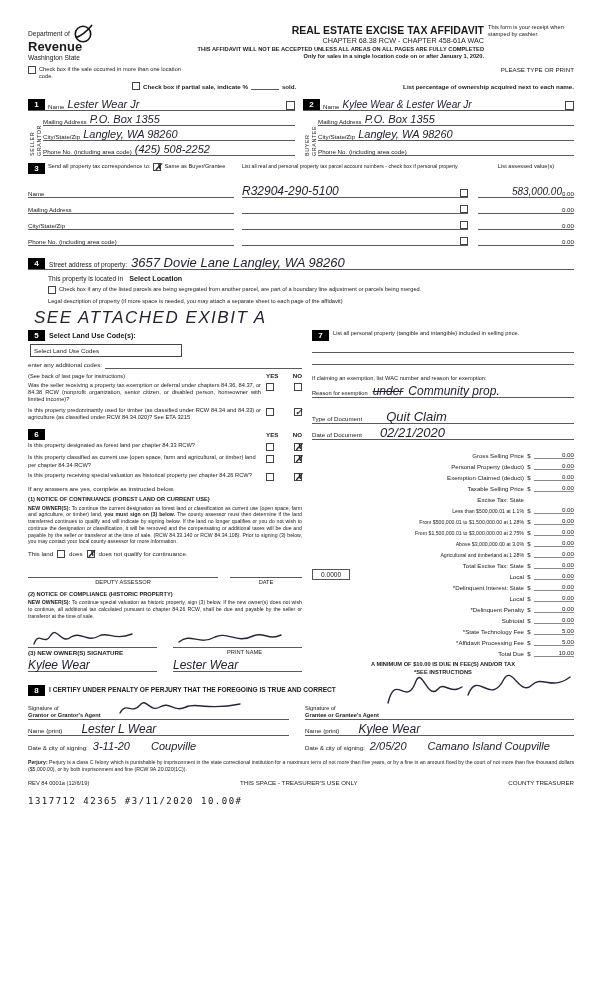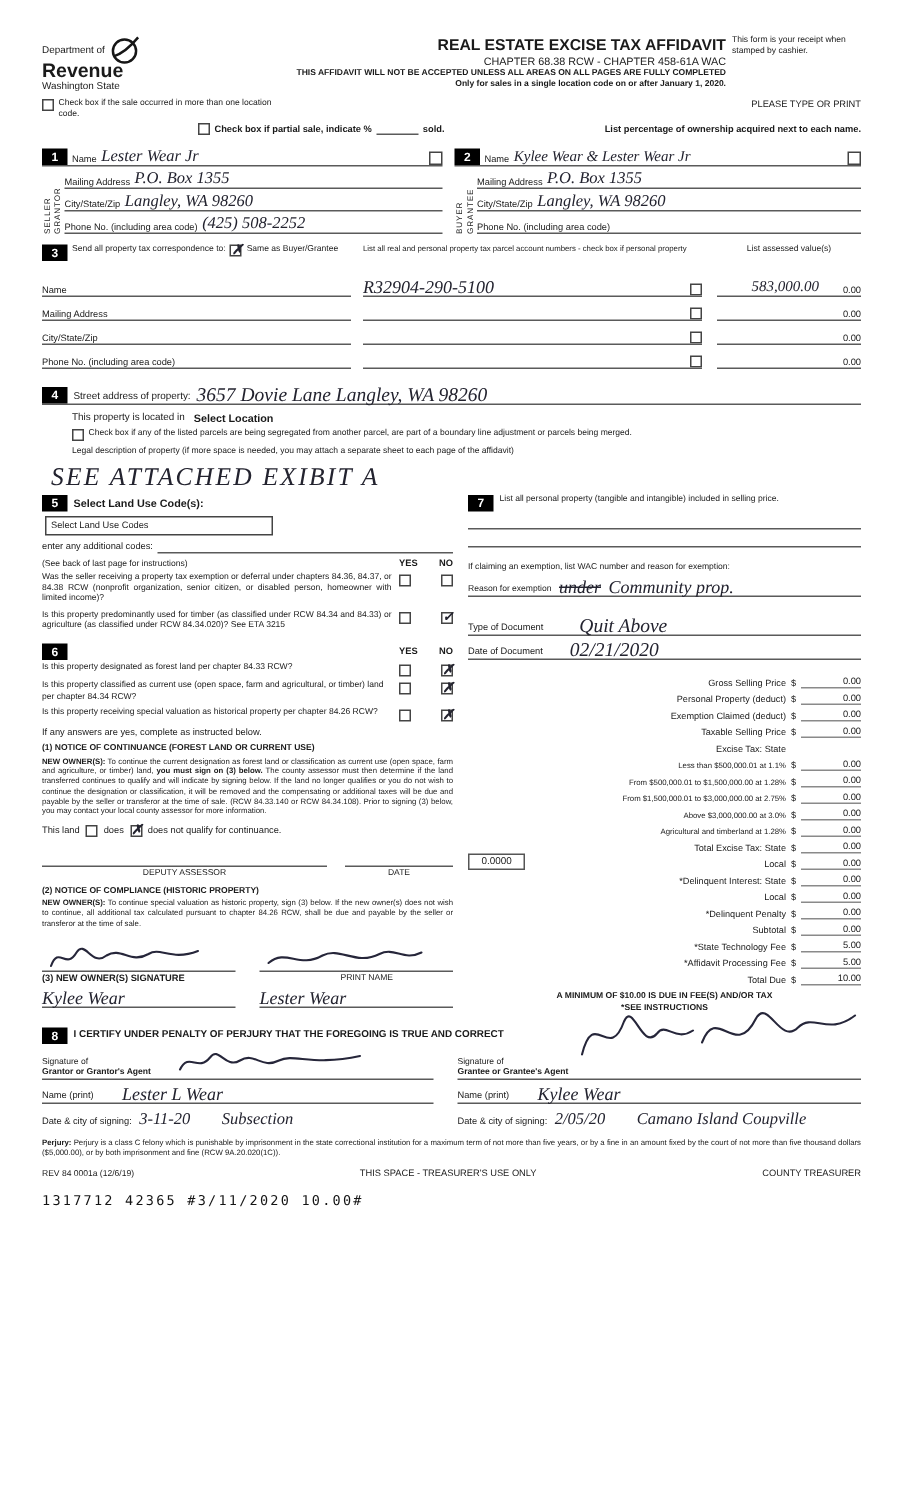--- a/index.html
+++ b/index.html
@@ -11,21 +11,21 @@
   .ac{align-items:center}
   .jb{justify-content:space-between}
   .grow{flex:1}
   .b{font-weight:700}
   .fs5{font-size:5.2px;line-height:1.3}
   .fs55{font-size:5.7px;line-height:1.25}
   .fs6{font-size:6.2px;line-height:1.25}
   .fs65{font-size:6.6px;line-height:1.25}
   .fs7{font-size:7.2px;line-height:1.25}
   .ul{border-bottom:1px solid #5a5a5a}
-  .hw{font-family:Liberation Serif, serif;font-style:italic;color:#23232f;white-space:nowrap;line-height:1}
+  .hw{font-family:Liberation Sans, sans-serif;font-style:italic;color:#23232f;white-space:nowrap;line-height:1}
   .strike{text-decoration:line-through}
   .num{display:inline-flex;min-width:17px;height:11px;background:#000;color:#fff;font-size:8px;font-weight:700;align-items:center;justify-content:center;flex:none;padding:0 2px}
   .cb{display:inline-block;width:8px;height:8px;border:1px solid #444;font-size:8px;line-height:7px;text-align:center;flex:none;background:#fff;overflow:visible}
   .cbhw{font-family:"DejaVu Serif",serif;font-style:italic;font-weight:700;color:#23232f;font-size:9px}
   .pctbox{width:9px;height:9px;border:1px solid #444;flex:none}
   .roles{display:flex;gap:1px;width:15px;flex:none;justify-content:center;padding-top:4px}
   .vert{writing-mode:vertical-rl;transform:rotate(180deg);font-size:5.4px;letter-spacing:.6px;color:#222}
   .qboxes{display:flex;width:36px;justify-content:space-between;flex:none;align-items:flex-start;padding-top:1px}
   .yesno{display:flex;width:36px;justify-content:space-between;flex:none}
   .trow{display:flex;align-items:flex-end;height:11px}
@@ -182,21 +182,21 @@
         <span class="cb"></span>
       </div>
       <div class="fl ae ul" style="height:16px">
         <span class="hw grow"></span>
         <span class="cb"></span>
       </div>
     </div>
 
     <div style="width:96px;margin-left:10px">
       <div class="fs55" style="height:19px;text-align:center">List assessed value(s)</div>
-      <div class="fl ae ul" style="height:16px;justify-content:flex-end;gap:16px">
+      <div class="fl ae ul" style="height:16px;justify-content:flex-end;gap:0">
         <span class="hw" style="font-size:10px">583,000.00</span>
         <span class="fs6">0.00</span>
       </div>
       <div class="fl ae ul" style="height:16px;justify-content:flex-end">
           <span class="fs6">0.00</span>
         </div>
       <div class="fl ae ul" style="height:16px;justify-content:flex-end">
           <span class="fs6">0.00</span>
         </div>
       <div class="fl ae ul" style="height:16px;justify-content:flex-end">
@@ -364,21 +364,21 @@
         <div class="fl ae ul" style="gap:5px;height:16px">
           <span class="fs55">Reason for exemption</span>
           <span class="hw strike" style="font-size:12px">under</span>
           <span class="hw" style="font-size:12px">Community prop.</span>
         </div>
       </div>
 
       <div style="margin-top:10px">
         <div class="fl ae ul" style="height:16px">
           <span class="fs6">Type of Document</span>
-          <span class="hw" style="font-size:13px;margin-left:24px">Quit Above</span>
+          <span class="hw" style="font-size:13px;margin-left:24px">Quit Claim</span>
         </div>
         <div class="fl ae ul" style="height:16px">
           <span class="fs6">Date of Document</span>
           <span class="hw" style="font-size:13px;margin-left:18px">02/21/2020</span>
         </div>
       </div>
 
       <div style="margin-top:8px">
         <div class="trow">
             <span class="tl">Gross Selling Price</span>
@@ -503,21 +503,21 @@
             <path d="M4 14 C10 2 16 16 24 6 C30 -2 34 14 44 8 C54 2 58 14 70 8 C80 3 92 12 124 5"></path>
           </svg>
         </div>
         <div class="fl ae ul" style="height:16px;gap:5px">
           <span class="fs6">Name (print)</span>
           <span class="hw" style="font-size:12px;margin-left:14px">Lester L Wear</span>
         </div>
         <div class="fl ae" style="height:16px;gap:5px">
           <span class="fs6">Date &amp; city of signing:</span>
           <span class="hw" style="font-size:11px">3-11-20</span>
-          <span class="hw" style="font-size:11px;margin-left:16px">Subsection</span>
+          <span class="hw" style="font-size:11px;margin-left:16px">Coupville</span>
         </div>
       </div>
 
       <div style="width:50%;padding-left:4px">
         <div class="fl ae ul" style="height:19px">
           <div class="fs55" style="line-height:1.2">
             <div>Signature of</div>
             <div class="b">Grantee or Grantee's Agent</div>
           </div>
         </div>

